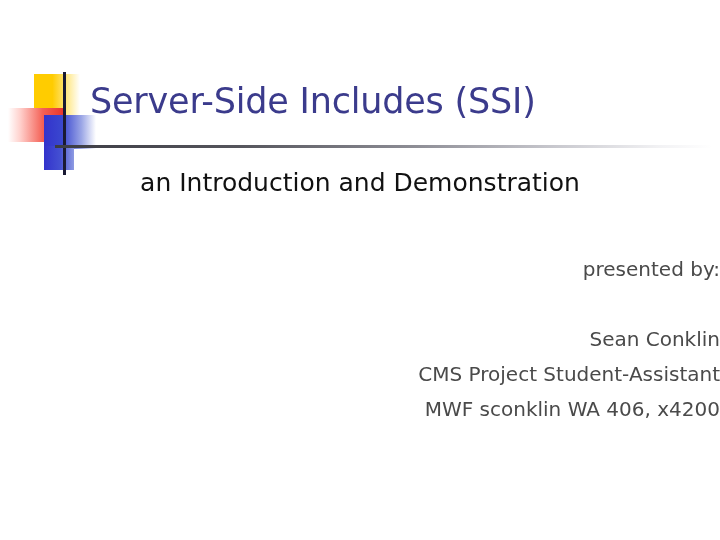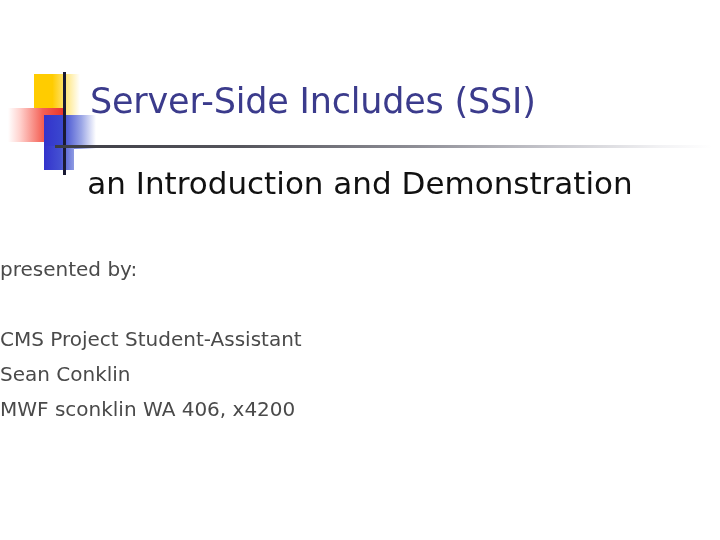--- a/index.html
+++ b/index.html
@@ -96,34 +96,34 @@
     background: linear-gradient(to right, #3C3C44 0%, #55555C 28%, #8E8E96 55%, #C8C8CE 76%, #F2F2F4 92%, #FFFFFF 100%);
   }
 
   
   .subtitle {
     position: absolute;
     left: 0px;
     top: 167px;
     width: 720px;
     text-align: center;
-    font-size: 31px;
+    font-size: 25px;
     line-height: 32px;
     color: #111111;
     font-family: "DejaVu Sans", sans-serif;
     white-space: nowrap;
   }
 
   
   .body-block {
     position: absolute;
     left: 0px;
     top: 252px;
     width: 720px;
-    text-align: left;
+    text-align: right;
   }
   .body-line {
     font-size: 20px;
     line-height: 35px;
     color: #4A4A4A;
     font-family: "DejaVu Sans", sans-serif;
     white-space: nowrap;
   }
   .body-gap {
     height: 35px;
@@ -144,18 +144,18 @@
 
   <div class="title">Server-Side Includes (SSI)</div>
 
   <div class="title-rule"></div>
 
   <div class="subtitle">an Introduction and Demonstration</div>
 
   <div class="body-block">
     <div class="body-line">presented by:</div>
     <div class="body-gap"></div>
+    <div class="body-line">Sean Conklin</div>
     <div class="body-line">CMS Project Student-Assistant</div>
-    <div class="body-line">Sean Conklin</div>
     <div class="body-line">MWF sconklin WA 406, x4200</div>
   </div>
 
 </div>
 
 </body></html>

